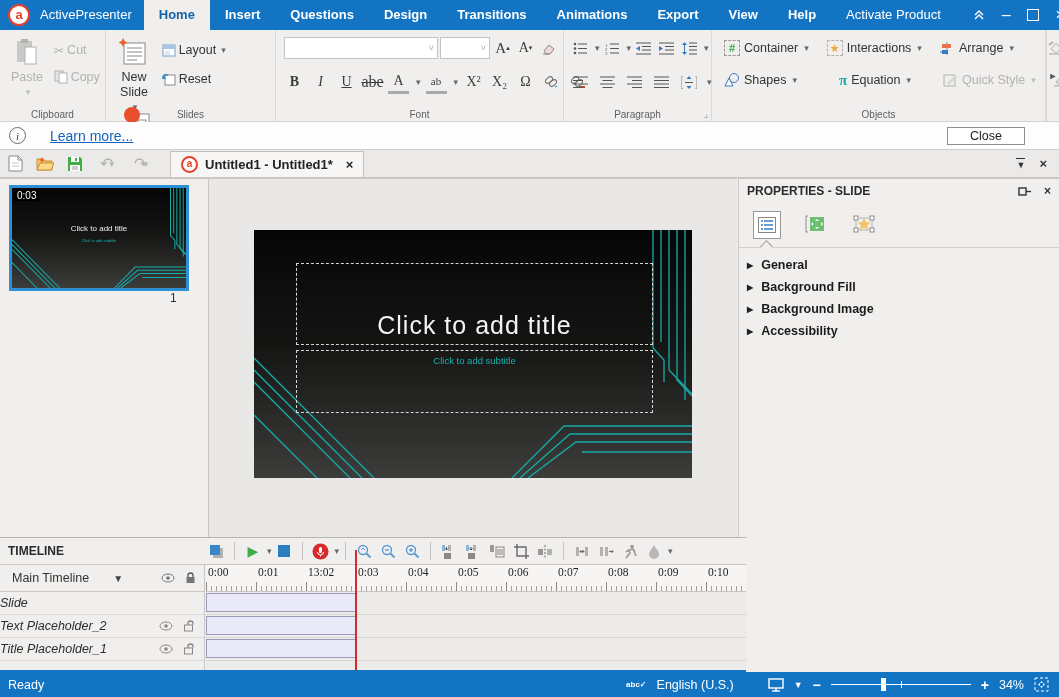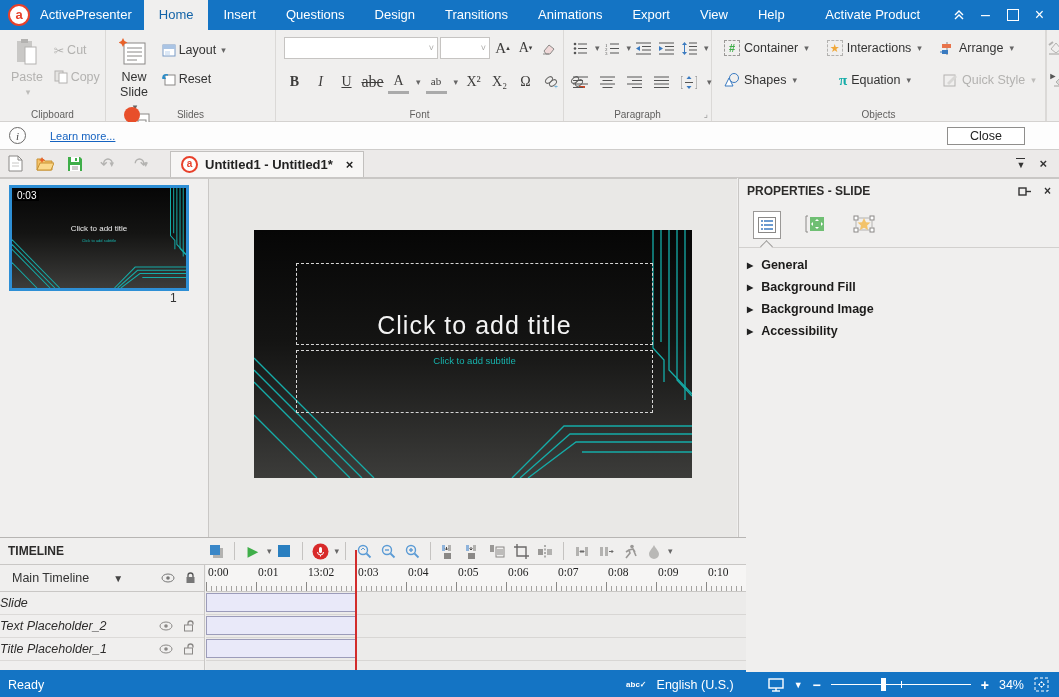--- a/index.html
+++ b/index.html
@@ -6,21 +6,21 @@
   .app{position:relative;width:1059px;height:697px;background:#f0efee;overflow:hidden;
        font-family:"Liberation Sans",sans-serif;font-size:13px;color:#333;}
   svg{display:block}
   .ico{display:inline-flex;align-items:center;justify-content:center;flex:none}
 
   
   .titlebar{position:absolute;top:0;left:0;right:0;height:30px;background:#1474c4;display:flex;align-items:stretch;color:#fff;}
   .logo{width:18px;height:18px;border-radius:50%;background:#fff;border:2px solid #e8402a;color:#e8402a;
         font-weight:bold;font-size:13px;line-height:17px;text-align:center;margin:4px 6px 0 8px;flex:none}
   .appname{line-height:30px;padding:0 12px 0 4px;font-size:13px;}
-  .menus{display:flex;}
+  .menus{display:flex;font-weight:bold;}
   .menu{line-height:30px;padding:0 15px;white-space:nowrap;}
   .menu.active{background:#f0efee;color:#1464a8;}
   .tb-right{margin-left:auto;display:flex;align-items:center;padding-right:6px;}
   .tb-right .menu{margin-right:10px;}
   .winbtn{width:27px;height:30px;display:flex;align-items:center;justify-content:center;font-size:16px;}
   .maxbox{width:10px;height:10px;border:1px solid #fff;display:inline-block;}
 
   
   .ribbon{position:absolute;top:30px;left:0;right:0;height:91px;background:#f0efee;border-bottom:1px solid #d4d2d0;display:flex;}
   .grp{position:relative;height:100%;border-right:1px solid #dbd9d7;box-sizing:border-box;padding:5px 4px 16px;}
@@ -467,21 +467,21 @@
         </div>
       </div>
       <div class="grp-label">Objects</div>
     </div>
 
     <div class="moreStrip">►</div>
   </div>
 
   <div class="notif">
     <span class="infoc">i</span>
-    <a href="#" style="font-size:11px">Learn more...</a>
+    <a href="#" style="font-size:14px">Learn more...</a>
     <button class="closebtn">Close</button>
   </div>
 
   <div class="doctab">
     <span class="qbtn">
       <svg width="15" height="17" viewBox="0 0 15 17">
           <path d="M1 1 H10 L14 5 V16 H1 Z" fill="#fff" stroke="#8a8886"></path>
           <path d="M10 1 V5 H14" fill="none" stroke="#8a8886"></path>
           <line x1="4" y1="8" x2="11" y2="8" stroke="#c9c8c6"></line>
           <line x1="4" y1="11" x2="11" y2="11" stroke="#c9c8c6"></line>

